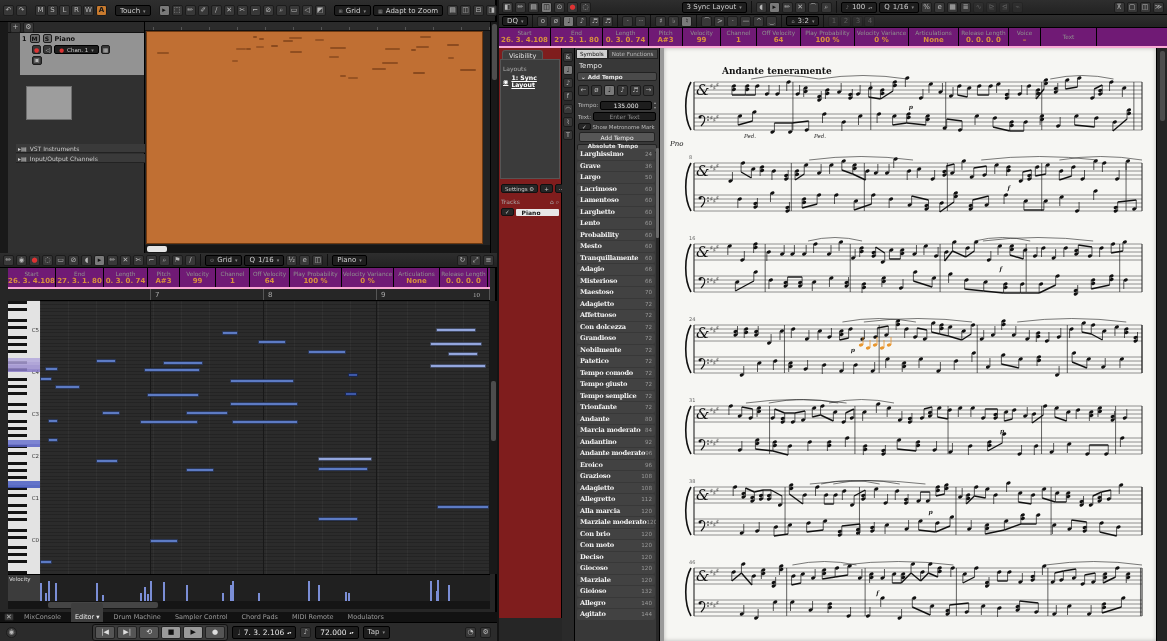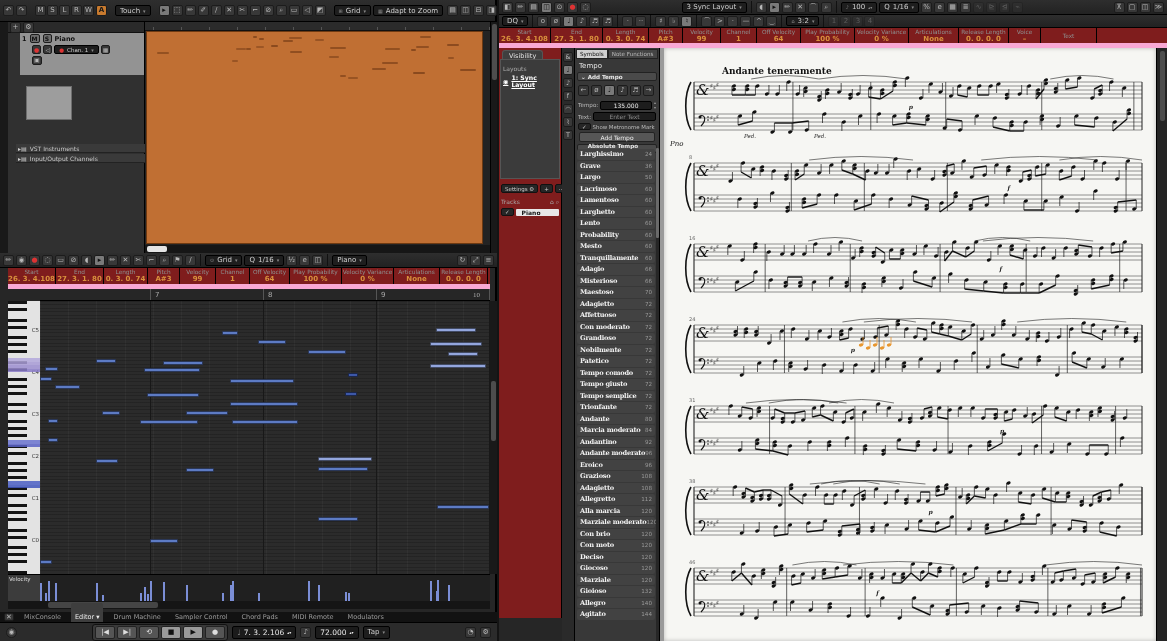--- a/index.html
+++ b/index.html
@@ -17,21 +17,21 @@
   .ib.lit{background:#7a7a7a;color:#111}
   .ib.orange{background:#c87a2e;color:#1a1a1a;font-weight:bold}
   .ib.red{color:#d33}
   .ib.faded{opacity:.35}
   .dd{display:inline-flex;align-items:center;gap:3px;background:#1e1e1e;border:1px solid #000;border-radius:2px;
       height:11px;padding:0 4px;color:#cfcfcf;font-size:7px;white-space:nowrap}
   .dd .car{font-size:5px;color:#888}
   .sep{width:1px;height:12px;background:#111;margin:0 2px}
   .spacer{flex:1}
   
-  .infoline{display:flex;background:#7f1d1d;border-bottom:5px solid #f9a8d4}
+  .infoline{display:flex;background:#701a75;border-bottom:2px solid #f9a8d4}
   .icell{display:flex;flex-direction:column;align-items:center;justify-content:center;border-right:1px solid #000;height:100%}
   .icell .lab{font-size:5.8px;color:#8f8f8f;white-space:nowrap}
   .icell .val{font-size:7px;color:#d9913d;white-space:nowrap;font-weight:bold}
   
   #proj{top:22px;left:0;width:497px;height:231px;background:#242424}
   #inspector{left:8px;top:0;width:137px;height:231px;background:#303030;border-right:1px solid #000}
   #insp-head{height:11px;display:flex;align-items:center;gap:2px;padding:0 2px;background:#2a2a2a;border-bottom:1px solid #111;font-size:6px}
   #trackrow{position:absolute;top:11px;left:12px;right:0;height:42px;background:#939393;color:#111}
   #trackpic{position:absolute;top:64px;left:18px;width:46px;height:34px;background:#9d9d9d;border:1px solid #6e6e6e}
   .folderrow{position:absolute;left:8px;width:129px;height:9px;background:#3a3a3a;border-bottom:1px solid #222;
@@ -829,21 +829,21 @@
             </div>
             <div class="trow">
               <span class="nm">Adagietto</span>
               <span class="bpm">72</span>
             </div>
             <div class="trow">
               <span class="nm">Affettuoso</span>
               <span class="bpm">72</span>
             </div>
             <div class="trow">
-              <span class="nm">Con moderato</span>
+              <span class="nm">Con dolcezza</span>
               <span class="bpm">72</span>
             </div>
             <div class="trow">
               <span class="nm">Grandioso</span>
               <span class="bpm">72</span>
             </div>
             <div class="trow">
               <span class="nm">Nobilmente</span>
               <span class="bpm">72</span>
             </div>

